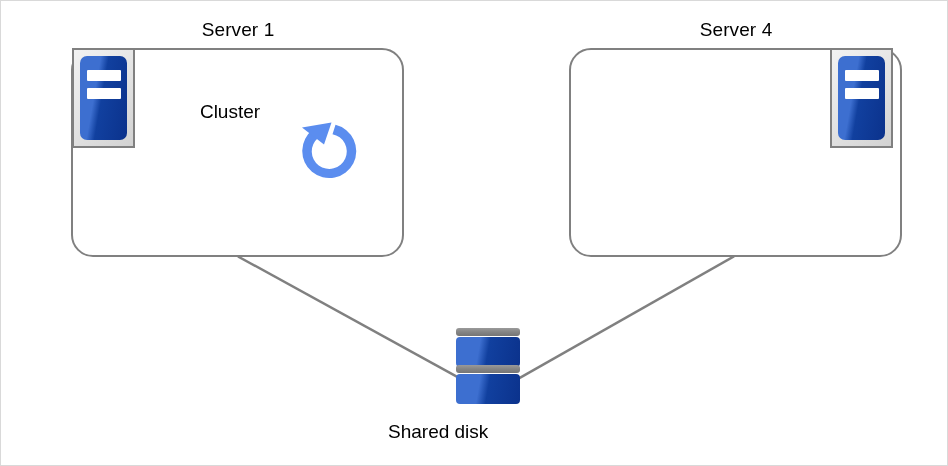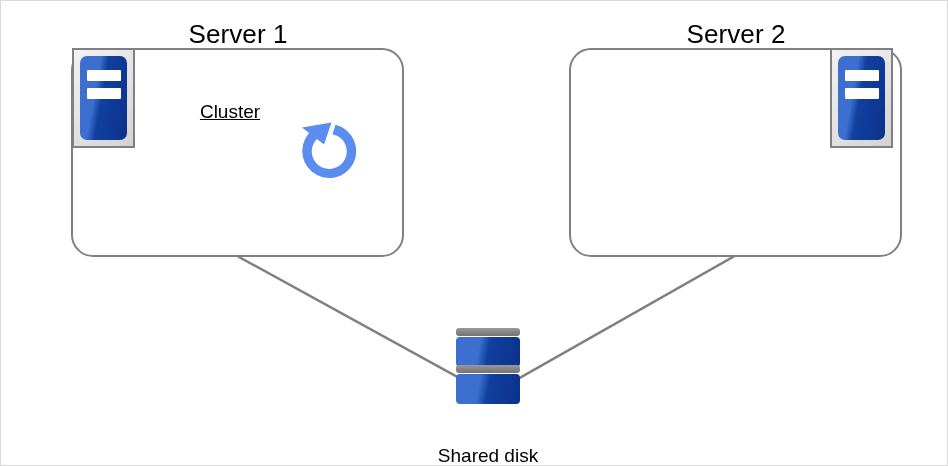--- a/index.html
+++ b/index.html
@@ -25,21 +25,21 @@
     left: 0;
     top: 0;
     width: 946px;
     height: 464px;
     pointer-events: none;
   }
 
   
   .node-title {
     position: absolute;
-    font-size: 26px;
+    font-size: 19px;
     color: #000000;
     text-align: center;
     white-space: nowrap;
     letter-spacing: 0.1px;
   }
   #title-server-1 { left: 70px;  top: 18px; width: 334px; }
   #title-server-2 { left: 568px; top: 18px; width: 334px; }
 
   
   .server-box {
@@ -91,21 +91,20 @@
   
   #cluster-text {
     position: absolute;
     left: 168px;
     top: 98px;
     width: 122px;
     font-size: 19px;
     line-height: 26px;
     color: #000000;
     text-align: center;
-    text-decoration: underline;
   }
 
   
   #reboot-icon {
     position: absolute;
     left: 290px;
     top: 113px;
     width: 74px;
     height: 70px;
   }
@@ -141,23 +140,21 @@
   #disk-body-top    { top: 9px;  }
   #disk-body-bottom { top: 46px; }
 
   #label-shared-disk {
     position: absolute;
     left: 387px;
     top: 420px;
     width: 200px;
     font-size: 19px;
     color: #000000;
-    text-align: center;
     white-space: nowrap;
-    margin-top: 24px;
   }
 </style>
 </head>
 <body>
 
 <div id="canvas">
 
   <svg id="wires" viewBox="0 0 946 464" width="946" height="464" aria-hidden="true">
     <line x1="238" y1="256" x2="462" y2="379" stroke="#808080" stroke-width="2.4" stroke-linecap="square"></line>
     <line x1="732" y1="256" x2="515" y2="379" stroke="#808080" stroke-width="2.4" stroke-linecap="square"></line>
@@ -184,21 +181,21 @@
       <path d="M 44.5 10.8
                A 27 27 0 1 1 22.0 15.5
                L 27.0 24.0
                A 17.5 17.5 0 1 0 41.5 20.2
                Z"></path>
 
       <path d="M 11.0 13.5 L 40.5 8.5 L 33.0 30.5 Z"></path>
     </g>
   </svg>
 
-  <div class="node-title" id="title-server-2">Server 2</div>
+  <div class="node-title" id="title-server-2">Server 4</div>
 
   <div class="server-box" id="box-server-2"></div>
 
   <div class="server-icon" id="icon-server-2">
     <div class="server-icon-card">
       <div class="server-icon-bar bar-1"></div>
       <div class="server-icon-bar bar-2"></div>
     </div>
   </div>
 

